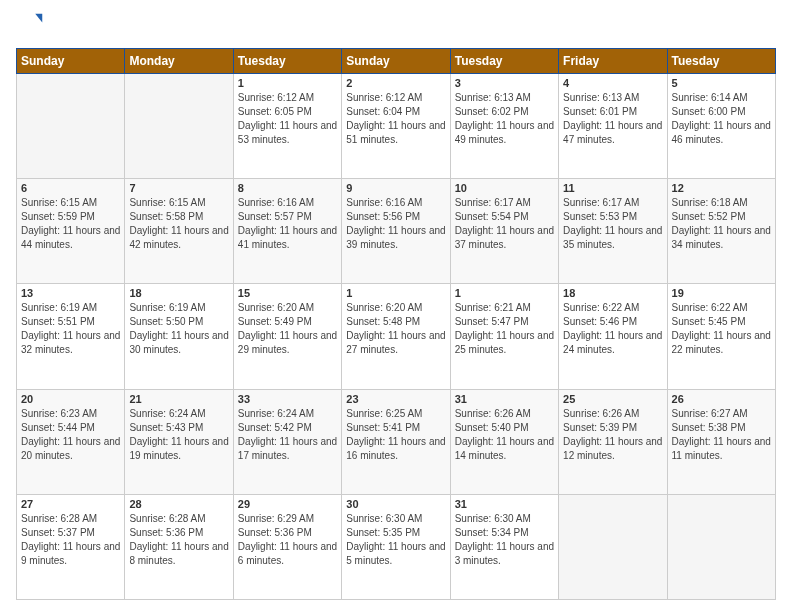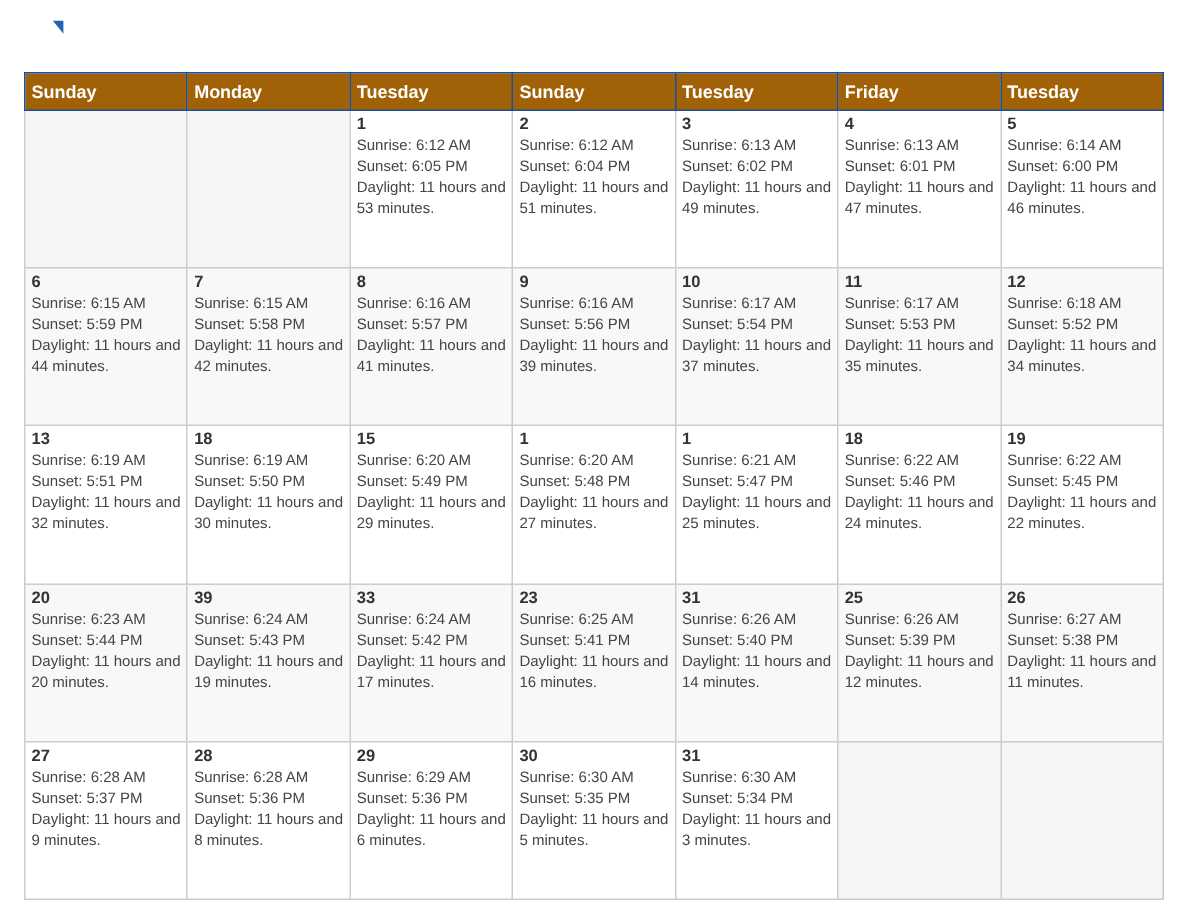--- a/index.html
+++ b/index.html
@@ -215,21 +215,21 @@
             <span class="day-number">19</span>
             <div class="day-info">Sunrise: 6:22 AM<br>Sunset: 5:45 PM<br>Daylight: 11 hours and 22 minutes.</div>
           </td>
         </tr>
         <tr>
           <td>
             <span class="day-number">20</span>
             <div class="day-info">Sunrise: 6:23 AM<br>Sunset: 5:44 PM<br>Daylight: 11 hours and 20 minutes.</div>
           </td>
           <td>
-            <span class="day-number">39</span>
+            <span class="day-number">21</span>
             <div class="day-info">Sunrise: 6:24 AM<br>Sunset: 5:43 PM<br>Daylight: 11 hours and 19 minutes.</div>
           </td>
           <td>
             <span class="day-number">33</span>
             <div class="day-info">Sunrise: 6:24 AM<br>Sunset: 5:42 PM<br>Daylight: 11 hours and 17 minutes.</div>
           </td>
           <td>
             <span class="day-number">23</span>
             <div class="day-info">Sunrise: 6:25 AM<br>Sunset: 5:41 PM<br>Daylight: 11 hours and 16 minutes.</div>
           </td>

